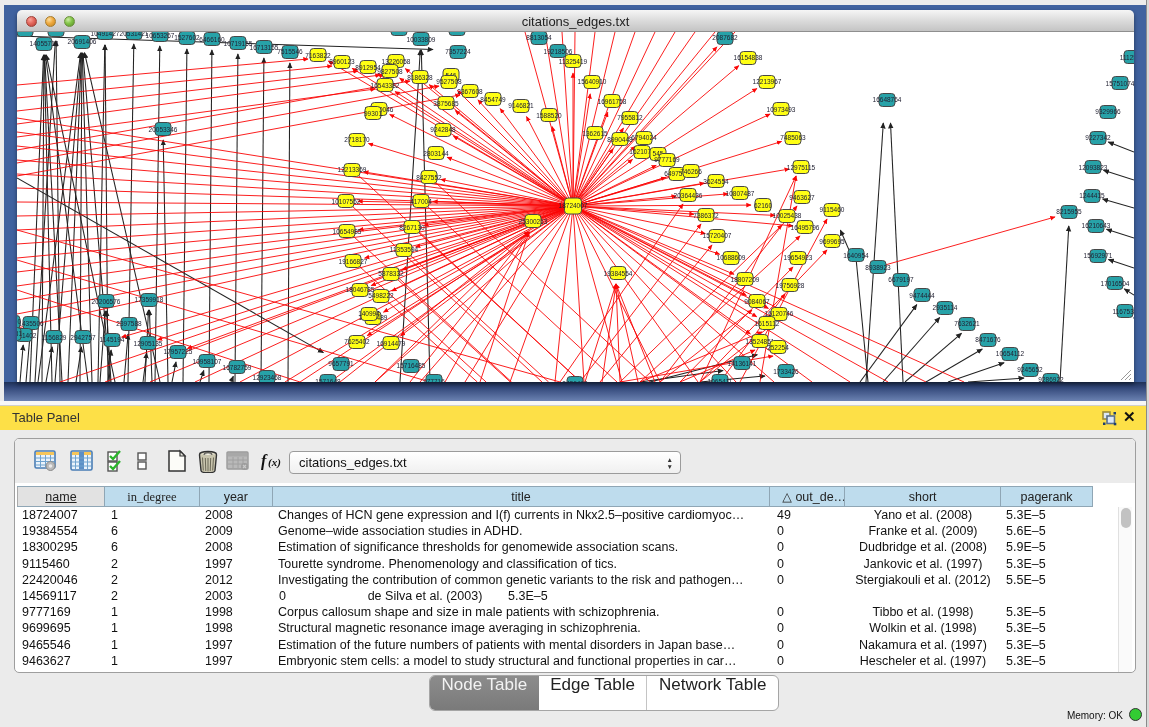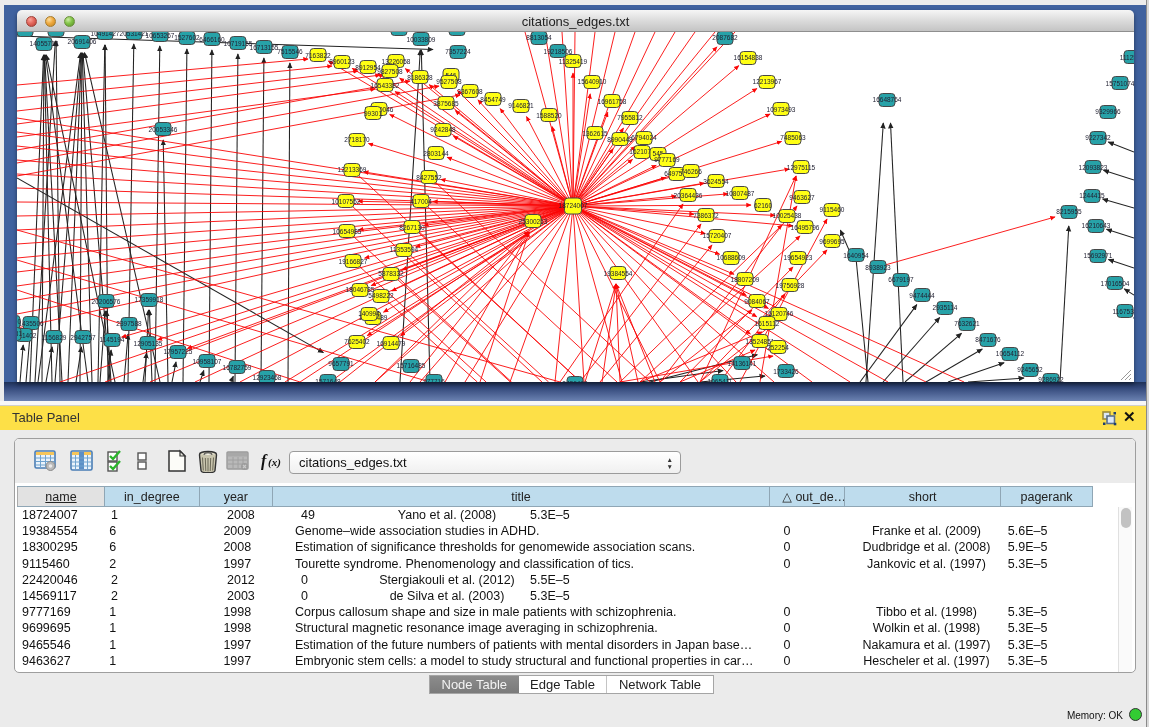--- a/index.html
+++ b/index.html
@@ -20,32 +20,32 @@
 #tphead .x { position:absolute; left:1123px; top:2px; font-size:15px; font-weight:bold; color:#111; }
 #tpbody { position:absolute; left:0; top:430px; width:1149px; height:297px; background:#ebebeb; }
 #tbox { position:absolute; left:14px; top:8px; width:1122px; height:235px; background:#fff; border:1px solid #9e9e9e; border-radius:5px; overflow:hidden; }
 #toolbar { position:absolute; left:0; top:0; width:100%; height:44px; background:#ebebeb; }
 #toolbar .ic { position:absolute; top:10px; }
 #dd { position:absolute; left:274px; top:12px; width:392px; height:23px; background:linear-gradient(#ffffff,#f0f0f0); border:1px solid #9b9b9b; border-radius:4px; font-size:13px; color:#111; line-height:21px; padding-left:9px; }
 #dd .ar { position:absolute; right:7px; top:3.5px; font-size:6.5px; line-height:7px; color:#333; text-align:center; }
 #thead { position:absolute; left:2px; top:47px; width:1076px; height:21px; background:#bedced; border:1px solid #8fa6b5; border-left:none; display:flex; font-size:12.5px; color:#222; }
 #thead div { border-left:1px solid #8fa6b5; text-align:center; line-height:20px; overflow:hidden; white-space:nowrap; }
 #thead .h0 { width:87px; background:#e2e2e2; border-left:1px solid #aaa;text-decoration:underline; }
-#thead .h1 { width:95px; } #thead .h2 { width:73px; } #thead .h3 { width:498px; }
+#thead .h1 { width:95px;font-family:Liberation Serif, serif; } #thead .h2 { width:73px; } #thead .h3 { width:498px; }
 #thead .h4 { width:75px; text-align:left; padding-left:12px; } #thead .h5 { width:156px; } #thead .h6 { width:92px; }
 #trows { position:absolute; left:2px; top:68px; width:1076px; font-size:12.5px; color:#111; }
 .tr { display:flex; height:16.2px; line-height:16.2px; white-space:nowrap; }
 .tr div { overflow:hidden; }
 .c0 { width:87px; padding-left:5px; } .c1 { width:95px; padding-left:7px; }
-.c2 { width:73px; padding-left:6px;margin-left:22px; } .c3 { width:498px; padding-left:6px; }
+.c2 { width:73px; padding-left:6px; } .c3 { width:498px; padding-left:6px; }
 .c4 { width:75px; padding-left:7px; } .c5 { width:156px; text-align:center; }
 .c6 { width:92px; padding-left:5px; }
 #sbar { position:absolute; right:3px; top:68px; width:14px; height:165px; background:#fafafa; border-left:1px solid #e0e0e0; }
 #sbar .th { position:absolute; left:1.5px; top:1px; width:10px; height:20px; background:#c2c2c2; border-radius:5px; }
-#tabs { position:absolute; left:429px; top:245px; height:19px; display:flex; font-size:13px; border:1px solid #a5a5a5; border-radius:0; overflow:hidden; background:#fff; }
+#tabs { position:absolute; left:429px; top:245px; height:36px; display:flex; font-size:17px; border:1px solid #a5a5a5; border-radius:6px; overflow:hidden; background:#fff; }
 #tabs div { padding:0 11.5px; line-height:18px; color:#222; }
 #tabs .sel { background:linear-gradient(#8c8c8c,#7a7a7a); color:#f3f3f3; }
 #tabs .sep { padding:0; width:1px; background:#c4c4c4; }
 #mem { position:absolute; right:26px; top:280px; font-size:10px; color:#111; }
 #mem .dot { position:absolute; right:-19px; top:-2px; width:13px; height:13px; border-radius:50%; background:#33cc33; border:1.5px solid #333; }
 </style></head>
 <body>
 <div id="netbg">
     <div class="shade"></div>
   </div>
@@ -675,20 +675,21 @@
         <div class="h3">title</div>
         <div class="h4">△ out_de…</div>
         <div class="h5">short</div>
         <div class="h6">pagerank</div>
       </div>
     <div id="trows">
 <div class="tr">
           <div class="c0">18724007</div>
           <div class="c1">1</div>
           <div class="c2">2008</div>
+          <div class="c3">Changes of HCN gene expression and I(f) currents in Nkx2.5–positive cardiomyoc…</div>
           <div class="c4">49</div>
           <div class="c5">Yano et al. (2008)</div>
           <div class="c6">5.3E–5</div>
         </div>
 <div class="tr">
           <div class="c0">19384554</div>
           <div class="c1">6</div>
           <div class="c2">2009</div>
           <div class="c3">Genome–wide association studies in ADHD.</div>
           <div class="c4">0</div>
@@ -710,20 +711,21 @@
           <div class="c2">1997</div>
           <div class="c3">Tourette syndrome. Phenomenology and classification of tics.</div>
           <div class="c4">0</div>
           <div class="c5">Jankovic et al. (1997)</div>
           <div class="c6">5.3E–5</div>
         </div>
 <div class="tr">
           <div class="c0">22420046</div>
           <div class="c1">2</div>
           <div class="c2">2012</div>
+          <div class="c3">Investigating the contribution of common genetic variants to the risk and pathogen…</div>
           <div class="c4">0</div>
           <div class="c5">Stergiakouli et al. (2012)</div>
           <div class="c6">5.5E–5</div>
         </div>
 <div class="tr">
           <div class="c0">14569117</div>
           <div class="c1">2</div>
           <div class="c2">2003</div>
           <div class="c4">0</div>
           <div class="c5">de Silva et al. (2003)</div>

